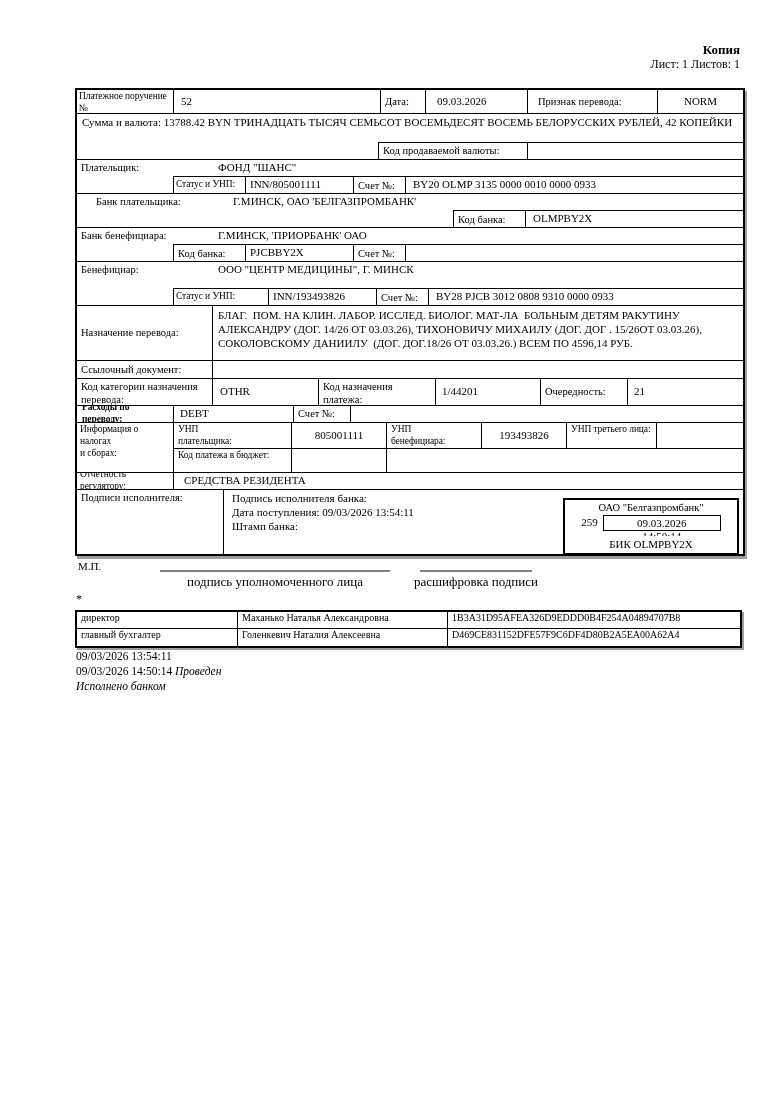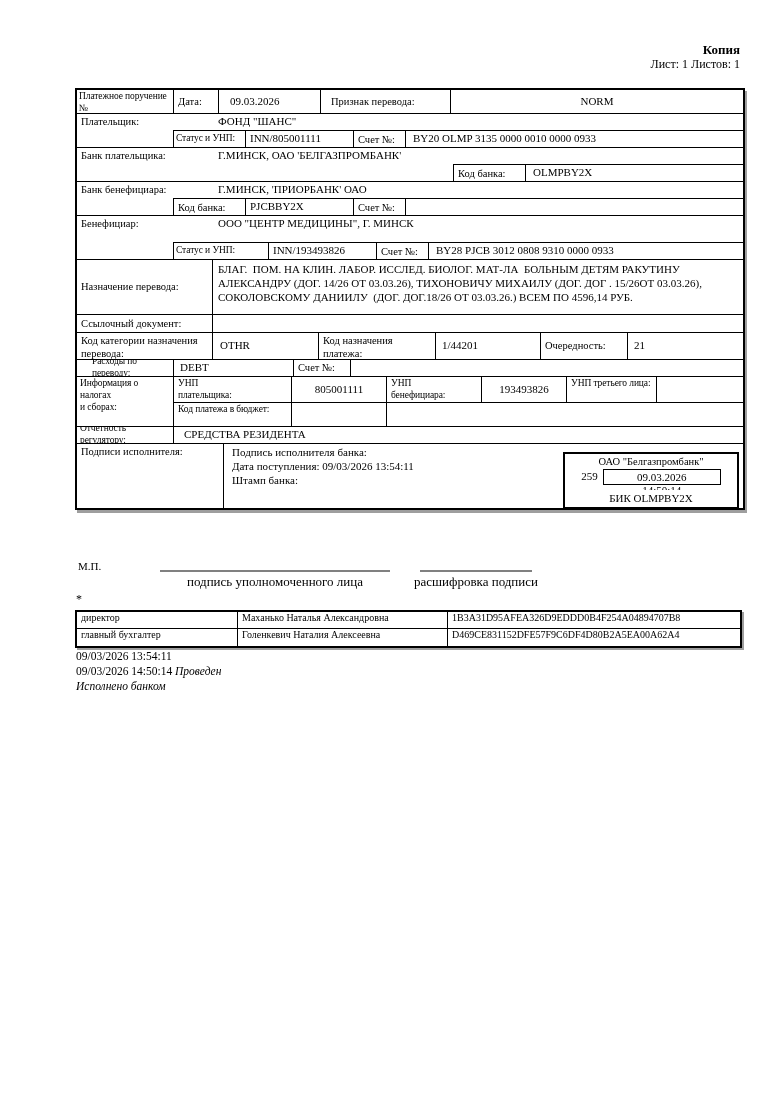--- a/index.html
+++ b/index.html
@@ -67,46 +67,54 @@
   <div class="hdr">
     <div class="copy">Копия</div>
     <div class="sheets">Лист: 1 Листов: 1</div>
   </div>
 
   <div class="doc">
 
     <div class="row" style="height:24px;">
       <div class="c sm pre" style="width:96px; padding:1px 2px;">Платежное поручение №
 (01)</div>
+      <div class="c bl vc" style="width:207px; padding-left:7px;">52</div>
       <div class="c bl vc lab" style="width:45px;">Дата:</div>
       <div class="c bl vc" style="width:102px; padding-left:11px;">09.03.2026</div>
       <div class="c bl vc lab" style="width:130px; padding-left:10px;">Признак перевода:</div>
       <div class="c bl vc ctr" style="flex:1;">NORM</div>
     </div>
 
+    <div class="row" style="height:46px;">
+      <div class="amount">Сумма и валюта: 13788.42 BYN ТРИНАДЦАТЬ ТЫСЯЧ СЕМЬСОТ ВОСЕМЬДЕСЯТ ВОСЕМЬ БЕЛОРУССКИХ РУБЛЕЙ, 42 КОПЕЙКИ</div>
+      <div class="sold">
+        <div class="c vc lab" style="width:149px; border-right:1px solid #000;">Код продаваемой валюты:</div>
+        <div class="c" style="flex:1;"></div>
+      </div>
+    </div>
 
     <div class="row col" style="height:34px;">
       <div class="line" style="height:17px;">
         <div class="c lab" style="width:141px;">Плательщик:</div>
         <div class="c" style="flex:1; padding-left:0;">ФОНД "ШАНС"</div>
       </div>
       <div class="line" style="height:17px;">
         <div style="width:96px;"></div>
         <div class="sub">
           <div class="c sm vc" style="width:71px; padding:1px 2px;">Статус и УНП:</div>
           <div class="c bl vc" style="width:108px;">INN/805001111</div>
           <div class="c bl vc lab" style="width:52px;">Счет №:</div>
           <div class="c bl vc" style="flex:1; padding-left:7px;">BY20 OLMP 3135 0000 0010 0000 0933</div>
         </div>
       </div>
     </div>
 
     <div class="row col" style="height:34px;">
       <div class="line" style="height:17px;">
-        <div class="c lab" style="width:141px; padding-right:0;">Банк плательщика:</div>
+        <div class="c lab" style="width:141px; padding-right:0;margin-left:15px;">Банк плательщика:</div>
         <div class="c" style="flex:1; padding-left:0;">Г.МИНСК, ОАО 'БЕЛГАЗПРОМБАНК'</div>
       </div>
       <div class="line" style="height:17px;">
         <div style="width:376px;"></div>
         <div class="sub">
           <div class="c lab vc" style="width:71px;">Код банка:</div>
           <div class="c bl vc" style="flex:1; padding-left:7px;">OLMPBY2X</div>
         </div>
       </div>
     </div>
@@ -157,21 +165,21 @@
       <div class="c lab" style="width:135px;">Код категории назначения перевода:</div>
       <div class="c bl vc" style="width:106px; padding-left:7px;">OTHR</div>
       <div class="c bl lab pre" style="width:117px;">Код назначения
 платежа:</div>
       <div class="c bl vc" style="width:105px; padding-left:6px;">1/44201</div>
       <div class="c bl vc lab" style="width:87px;">Очередность:</div>
       <div class="c bl vc" style="flex:1; padding-left:6px;">21</div>
     </div>
 
     <div class="row" style="height:17px;">
-      <div class="c sm vc" style="width:96px; padding:1px 15px;">Расходы по переводу:</div>
+      <div class="c sm vc" style="width:96px; padding:1px 5px;font-weight:bold;">Расходы по переводу:</div>
       <div class="c bl vc" style="width:120px; padding-left:6px;">DEBT</div>
       <div class="c bl vc lab" style="width:57px;">Счет №:</div>
       <div class="c bl vc" style="flex:1;"></div>
     </div>
 
     <div class="row" style="height:50px;">
       <div class="c sm pre" style="width:96px; padding:1px 3px;">Информация о налогах
 и сборах:</div>
       <div class="col bl" style="flex:1;">
         <div class="line" style="height:26px; border-bottom:1px solid #000;">

